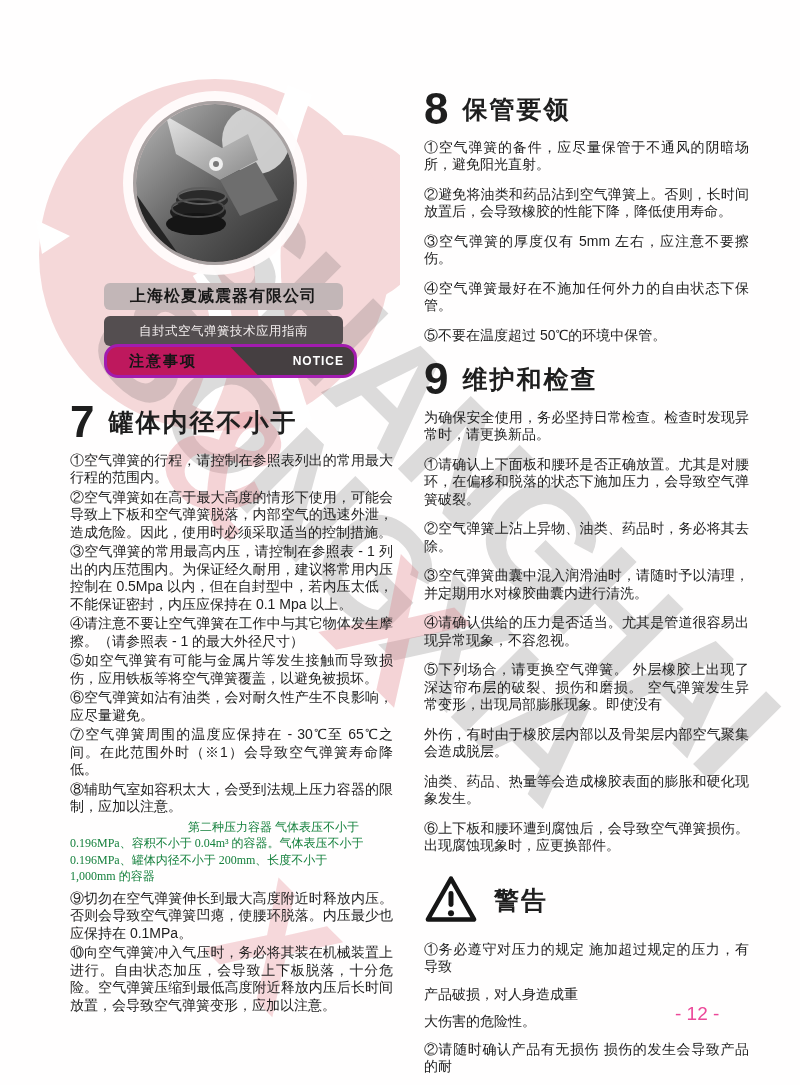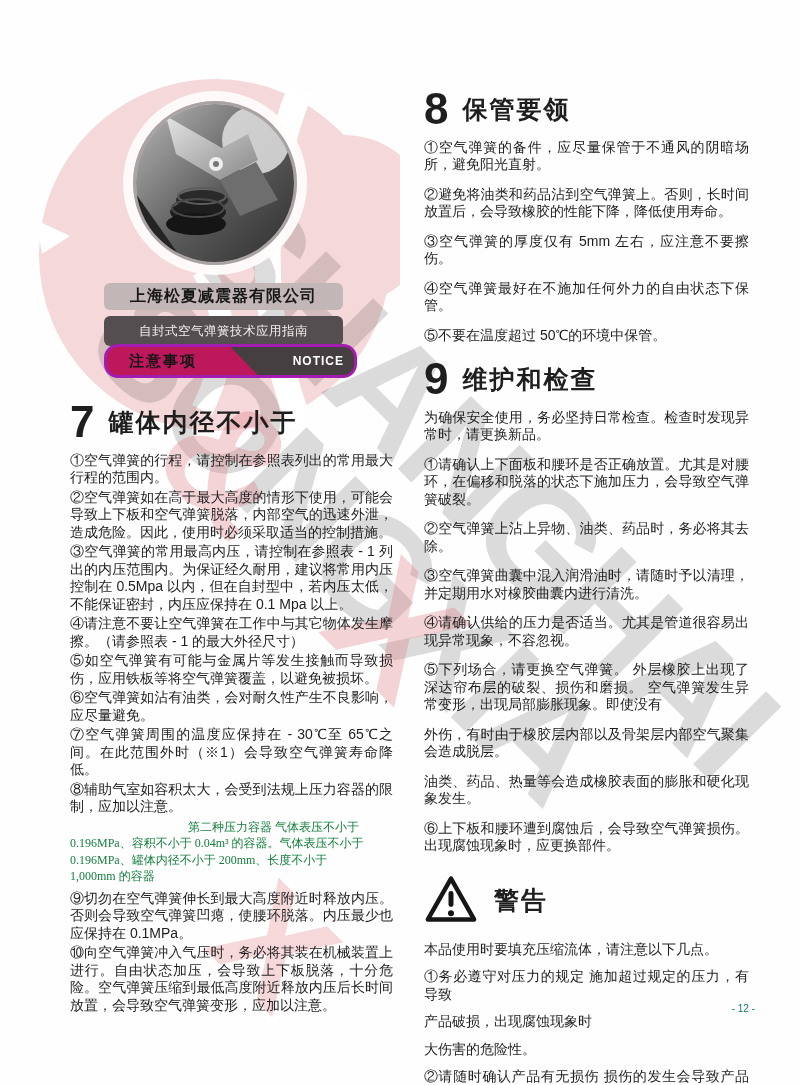--- a/index.html
+++ b/index.html
@@ -61,21 +61,21 @@
   }
   .plist-spaced p { margin-bottom:12px; }
   .note { margin:3px 0 5px 0; font-family:"Liberation Serif", serif; color:#15803d; }
   .note p { margin:0; font-size:12px; line-height:16.5px; text-align:left; }
   .note p:first-child { text-indent:118px; }
   .sec9 { margin-top:16px; }
   .warn { margin-top:20px; }
   .warn-head { display:flex; align-items:center; gap:16px; margin-bottom:14px; }
   .warn-title { font-size:25px; font-weight:bold; letter-spacing:2px; }
   .warn .plist p { margin-bottom:10px; }
-  .pagenum { position:absolute; z-index:1; left:675px; top:1003px; width:80px; text-align:right; font-size:10px; color:#0f766e; }
+  .pagenum { position:absolute; z-index:1; left:675px; top:1003px; width:80px; text-align:left; font-size:19px; color:#ec4899; }
 </style>
 </head>
 <body>
 
 <div id="page">
 
   <div class="wm wm-logo">
     <svg width="410" height="400" viewBox="0 0 410 400" xmlns="http://www.w3.org/2000/svg">
       <circle cx="355" cy="160" r="85" fill="#f5d8d9"></circle>
       <circle cx="300" cy="160" r="90" fill="#ffffff"></circle>
@@ -196,23 +196,22 @@
         <span>
           <svg width="54" height="48" viewBox="0 0 60 54" xmlns="http://www.w3.org/2000/svg">
             <path d="M30 4 L56 50 L4 50 Z" fill="#ffffff" stroke="#161616" stroke-width="5" stroke-linejoin="round"></path>
             <rect x="27.2" y="18" width="5.6" height="18" rx="2.8" fill="#161616"></rect>
             <circle cx="30" cy="43" r="3.4" fill="#161616"></circle>
           </svg>
         </span>
         <span class="warn-title">警告</span>
       </div>
       <div class="plist">
-          <p>本品使用时要填充压缩流体，请注意以下几点。</p>
           <p>①务必遵守对压力的规定 施加超过规定的压力，有导致</p>
-          <p>产品破损，出现腐蚀现象时</p>
+          <p>产品破损，对人身造成重</p>
           <p>大伤害的危险性。</p>
           <p>②请随时确认产品有无损伤 损伤的发生会导致产品的耐</p>
         </div>
     </div>
   </div>
 
   <div class="pagenum">- 12 -</div>
 
 </div>
 

